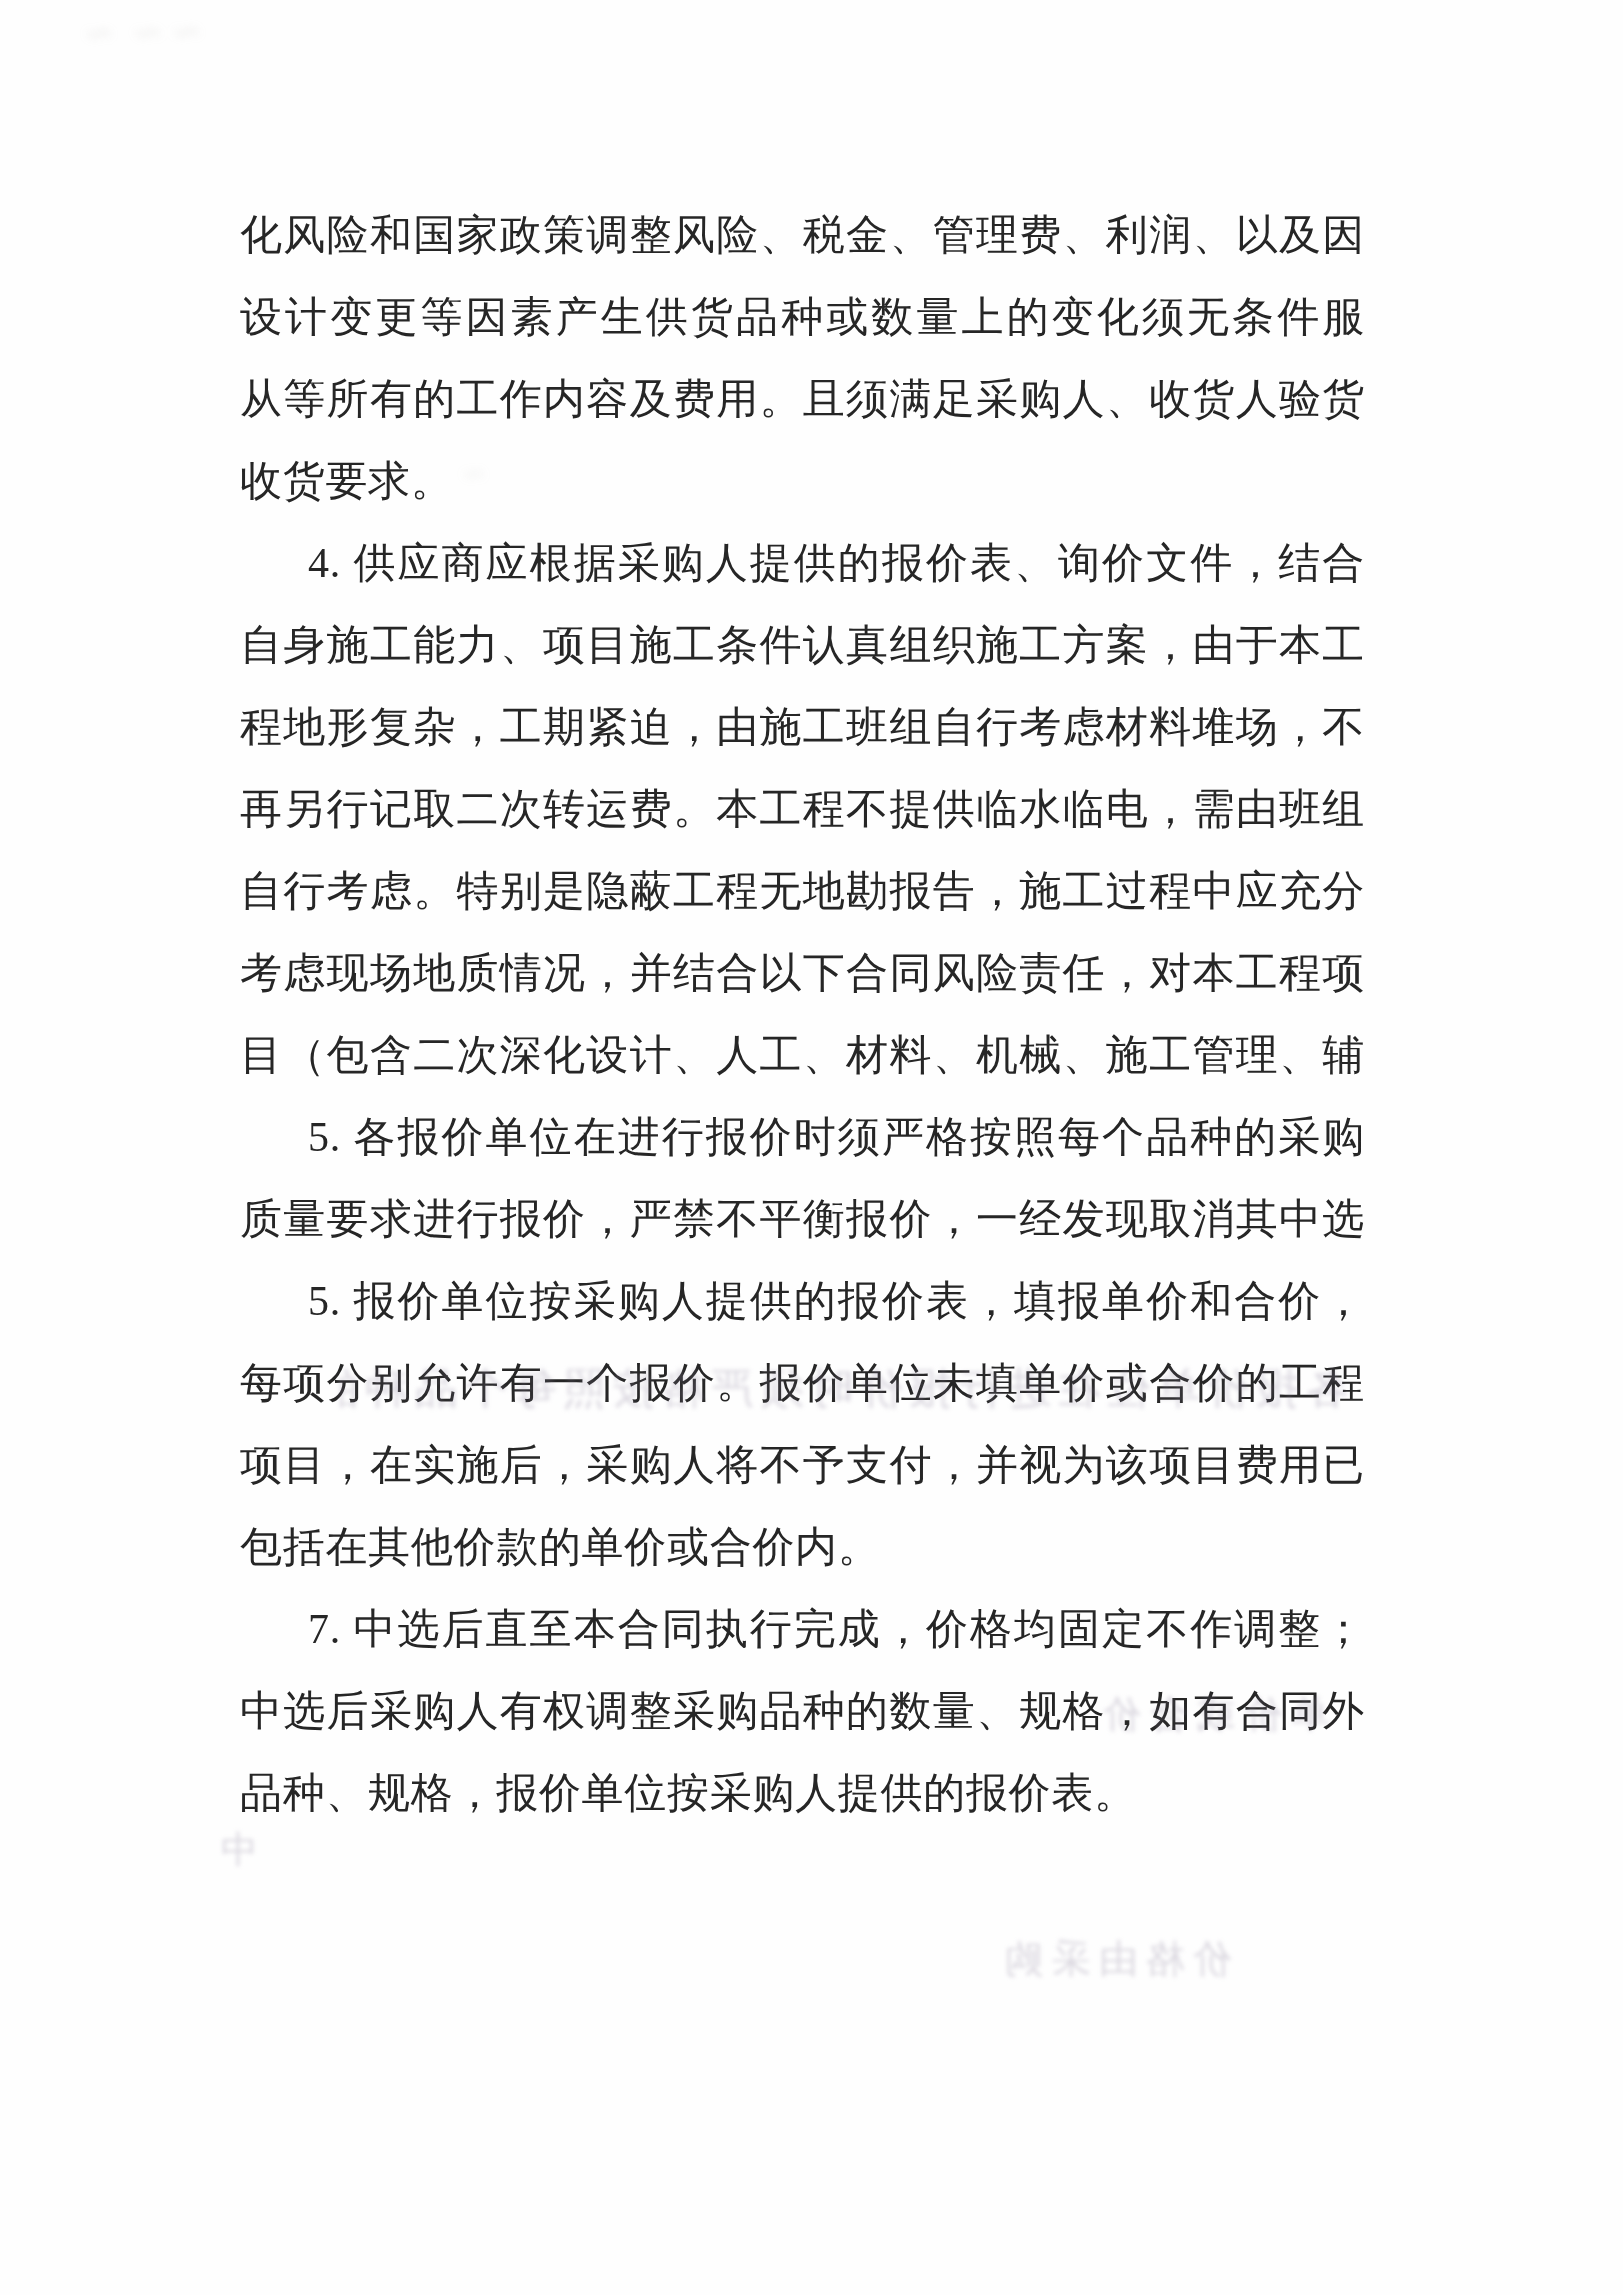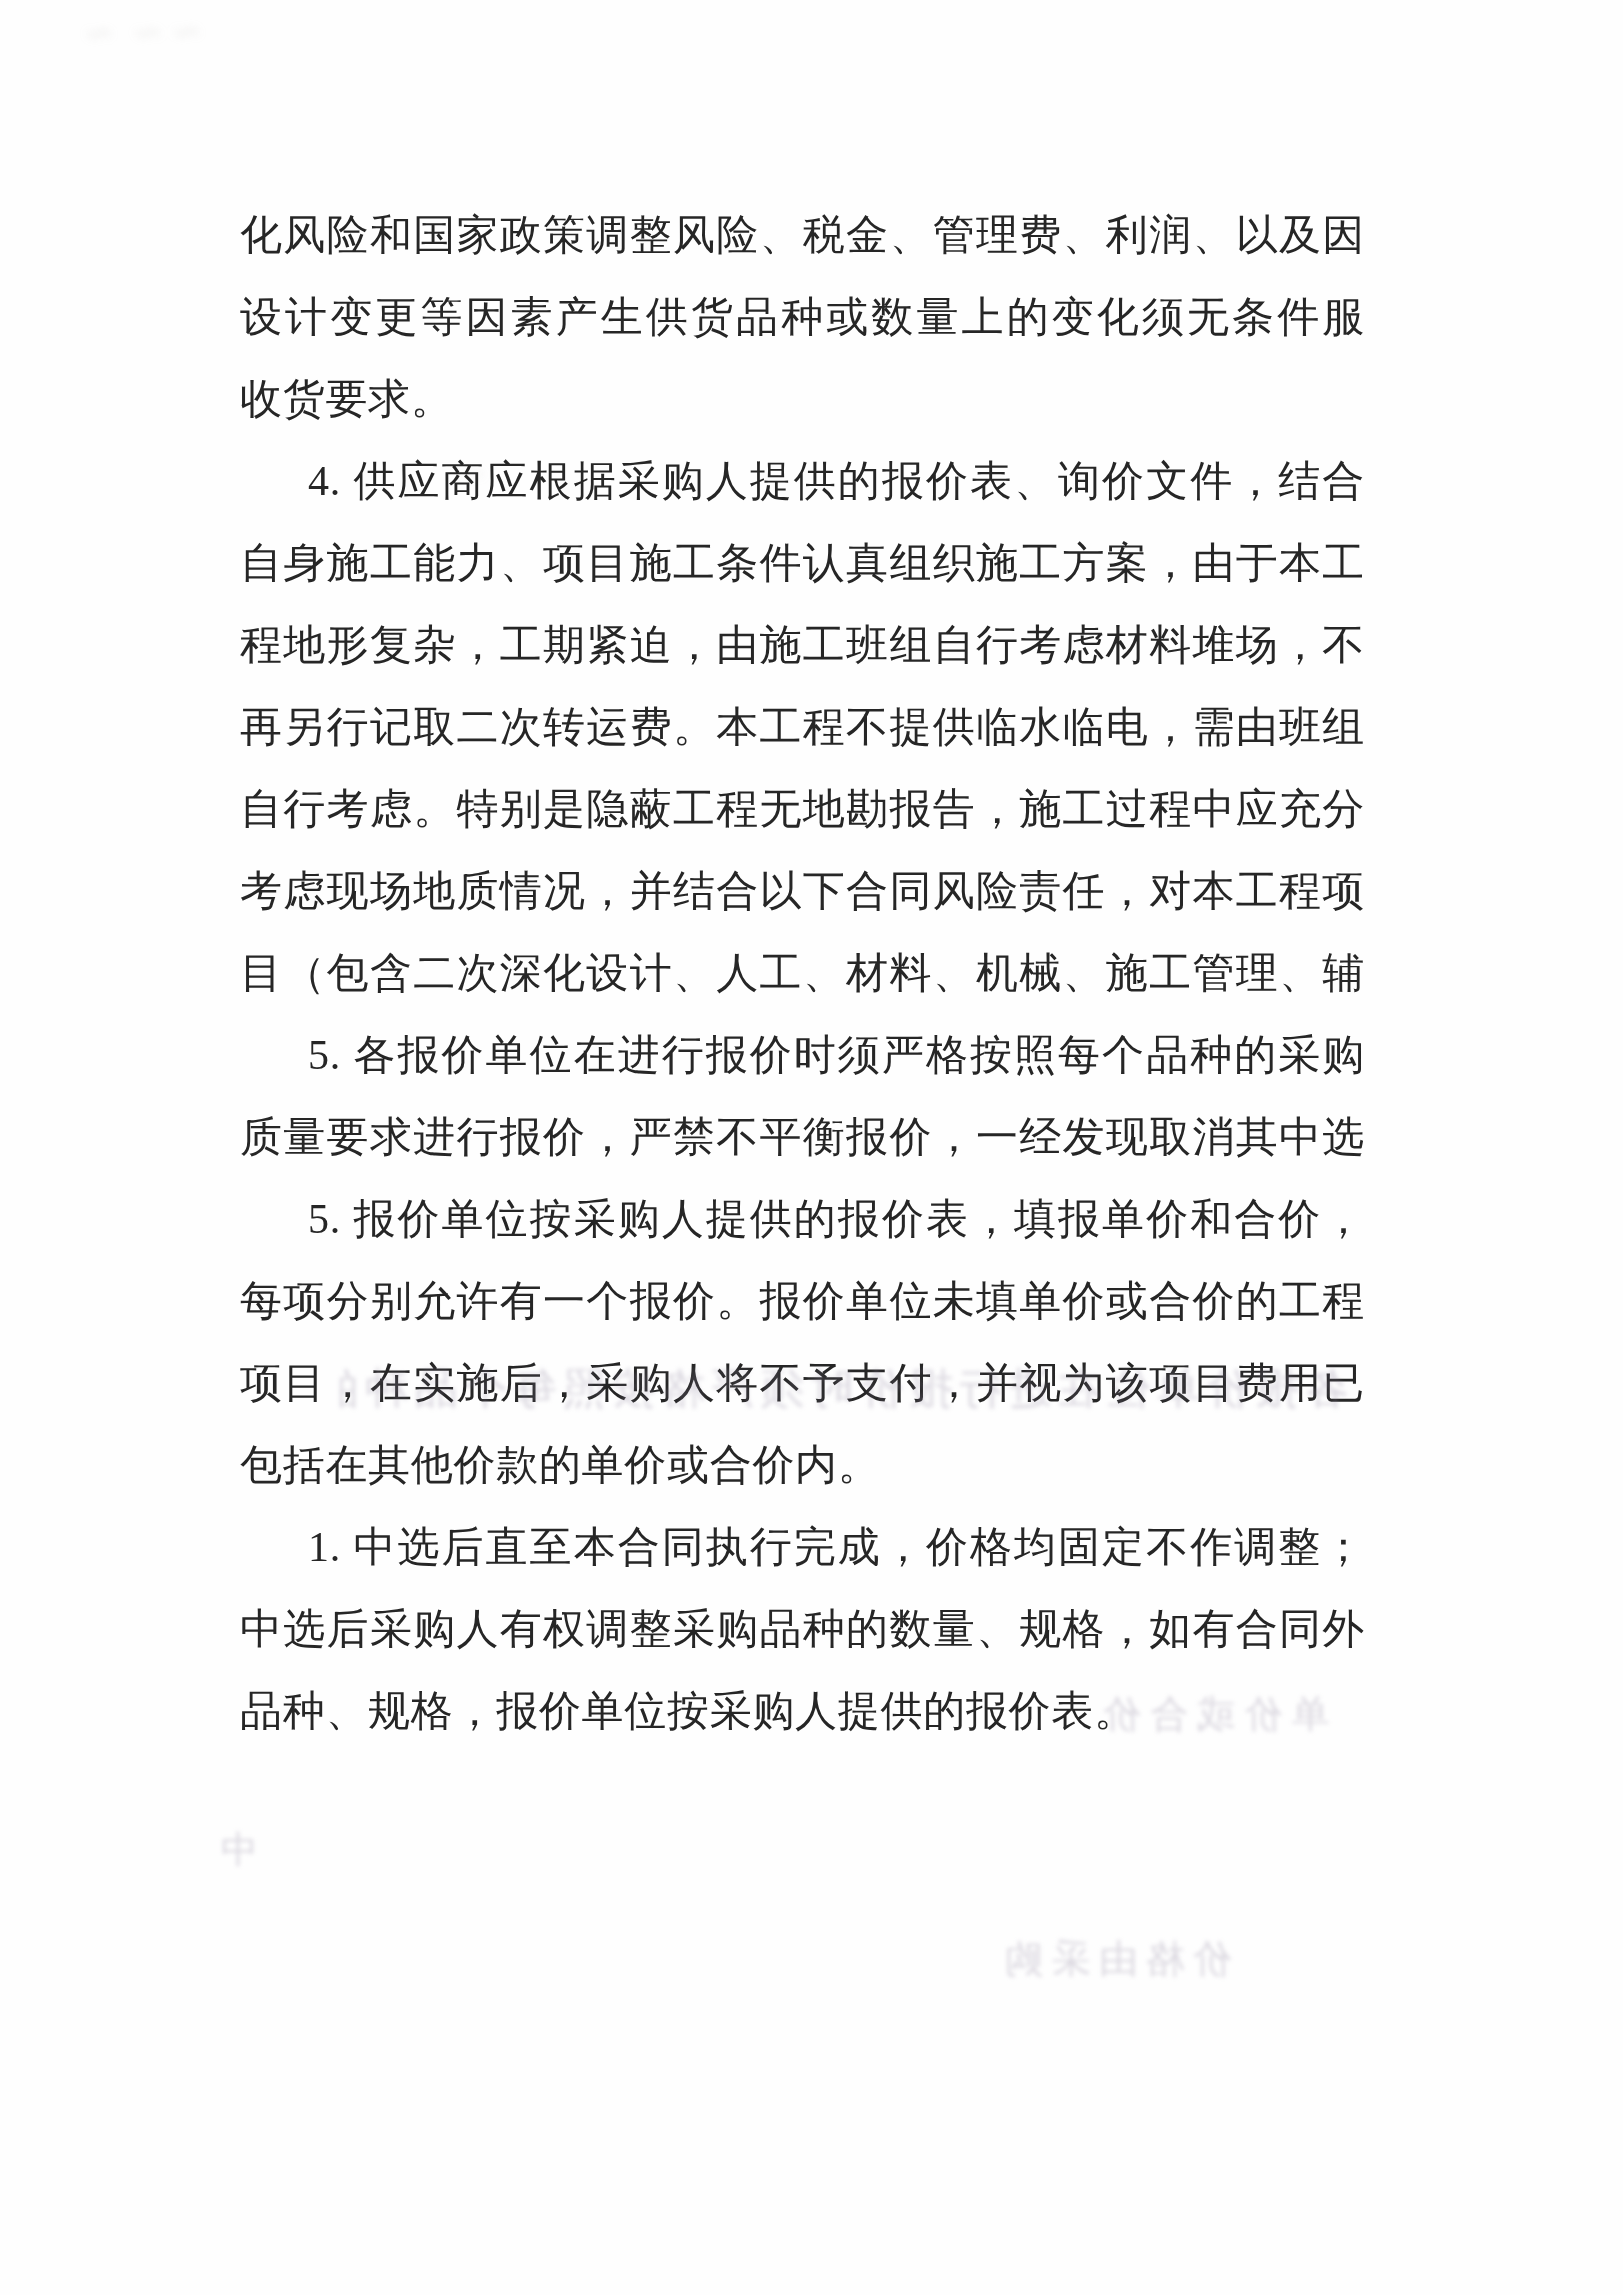--- a/index.html
+++ b/index.html
@@ -60,35 +60,36 @@
     pointer-events: none;
   }
 </style>
 </head>
 <body>
 
 <div class="page">
   <div class="text-block">
       <div class="line fill">化风险和国家政策调整风险、税金、管理费、利润、以及因</div>
       <div class="line fill">设计变更等因素产生供货品种或数量上的变化须无条件服</div>
+      <div class="line fill">从等所有的工作内容及费用。且须满足采购人、收货人验货</div>
       <div class="line">收货要求。</div>
       <div class="line fill indent">4. 供应商应根据采购人提供的报价表、询价文件，结合</div>
       <div class="line fill">自身施工能力、项目施工条件认真组织施工方案，由于本工</div>
       <div class="line fill">程地形复杂，工期紧迫，由施工班组自行考虑材料堆场，不</div>
       <div class="line fill">再另行记取二次转运费。本工程不提供临水临电，需由班组</div>
       <div class="line fill">自行考虑。特别是隐蔽工程无地勘报告，施工过程中应充分</div>
       <div class="line fill">考虑现场地质情况，并结合以下合同风险责任，对本工程项</div>
       <div class="line fill">目（包含二次深化设计、人工、材料、机械、施工管理、辅</div>
       <div class="line fill indent">5. 各报价单位在进行报价时须严格按照每个品种的采购</div>
       <div class="line fill">质量要求进行报价，严禁不平衡报价，一经发现取消其中选</div>
       <div class="line fill indent">5. 报价单位按采购人提供的报价表，填报单价和合价，</div>
       <div class="line fill">每项分别允许有一个报价。报价单位未填单价或合价的工程</div>
       <div class="line fill">项目，在实施后，采购人将不予支付，并视为该项目费用已</div>
       <div class="line">包括在其他价款的单价或合价内。</div>
-      <div class="line fill indent">1. 中选后直至本合同执行完成，价格均固定不作调整；</div>
+      <div class="line fill indent">7. 中选后直至本合同执行完成，价格均固定不作调整；</div>
       <div class="line fill">中选后采购人有权调整采购品种的数量、规格，如有合同外</div>
       <div class="line">品种、规格，报价单位按采购人提供的报价表。</div>
     </div>
   <div id="ghost-layer">
       <span class="ghost" style="left: 340px; top: 1350px; width: 1008px; height: 77px; font-size: 43px; letter-spacing: 6.5px; line-height: 77px;">各报价单位在进行报价时须严格按照每个品种的采购质量</span>
       <span class="ghost" style="left: 1054px; top: 1685px; width: 275px; height: 59px; font-size: 38px; letter-spacing: 9.2px; line-height: 59px;">单价或合价</span>
       <span class="ghost" style="left: 956px; top: 1928px; width: 275px; height: 62px; font-size: 39px; letter-spacing: 7.9px; line-height: 62px;">价格由采购</span>
       <span class="ghost" style="left: 196px; top: 1820px; width: 59px; height: 59px; font-size: 37px; letter-spacing: 0px; line-height: 59px;">中</span>
       <span class="smudge" style="left: 79px; top: 3.9px; font-size: 39px;">～～ ～</span>
       <span class="smudge" style="left: 458px; top: 452px; font-size: 31px;">～</span>

